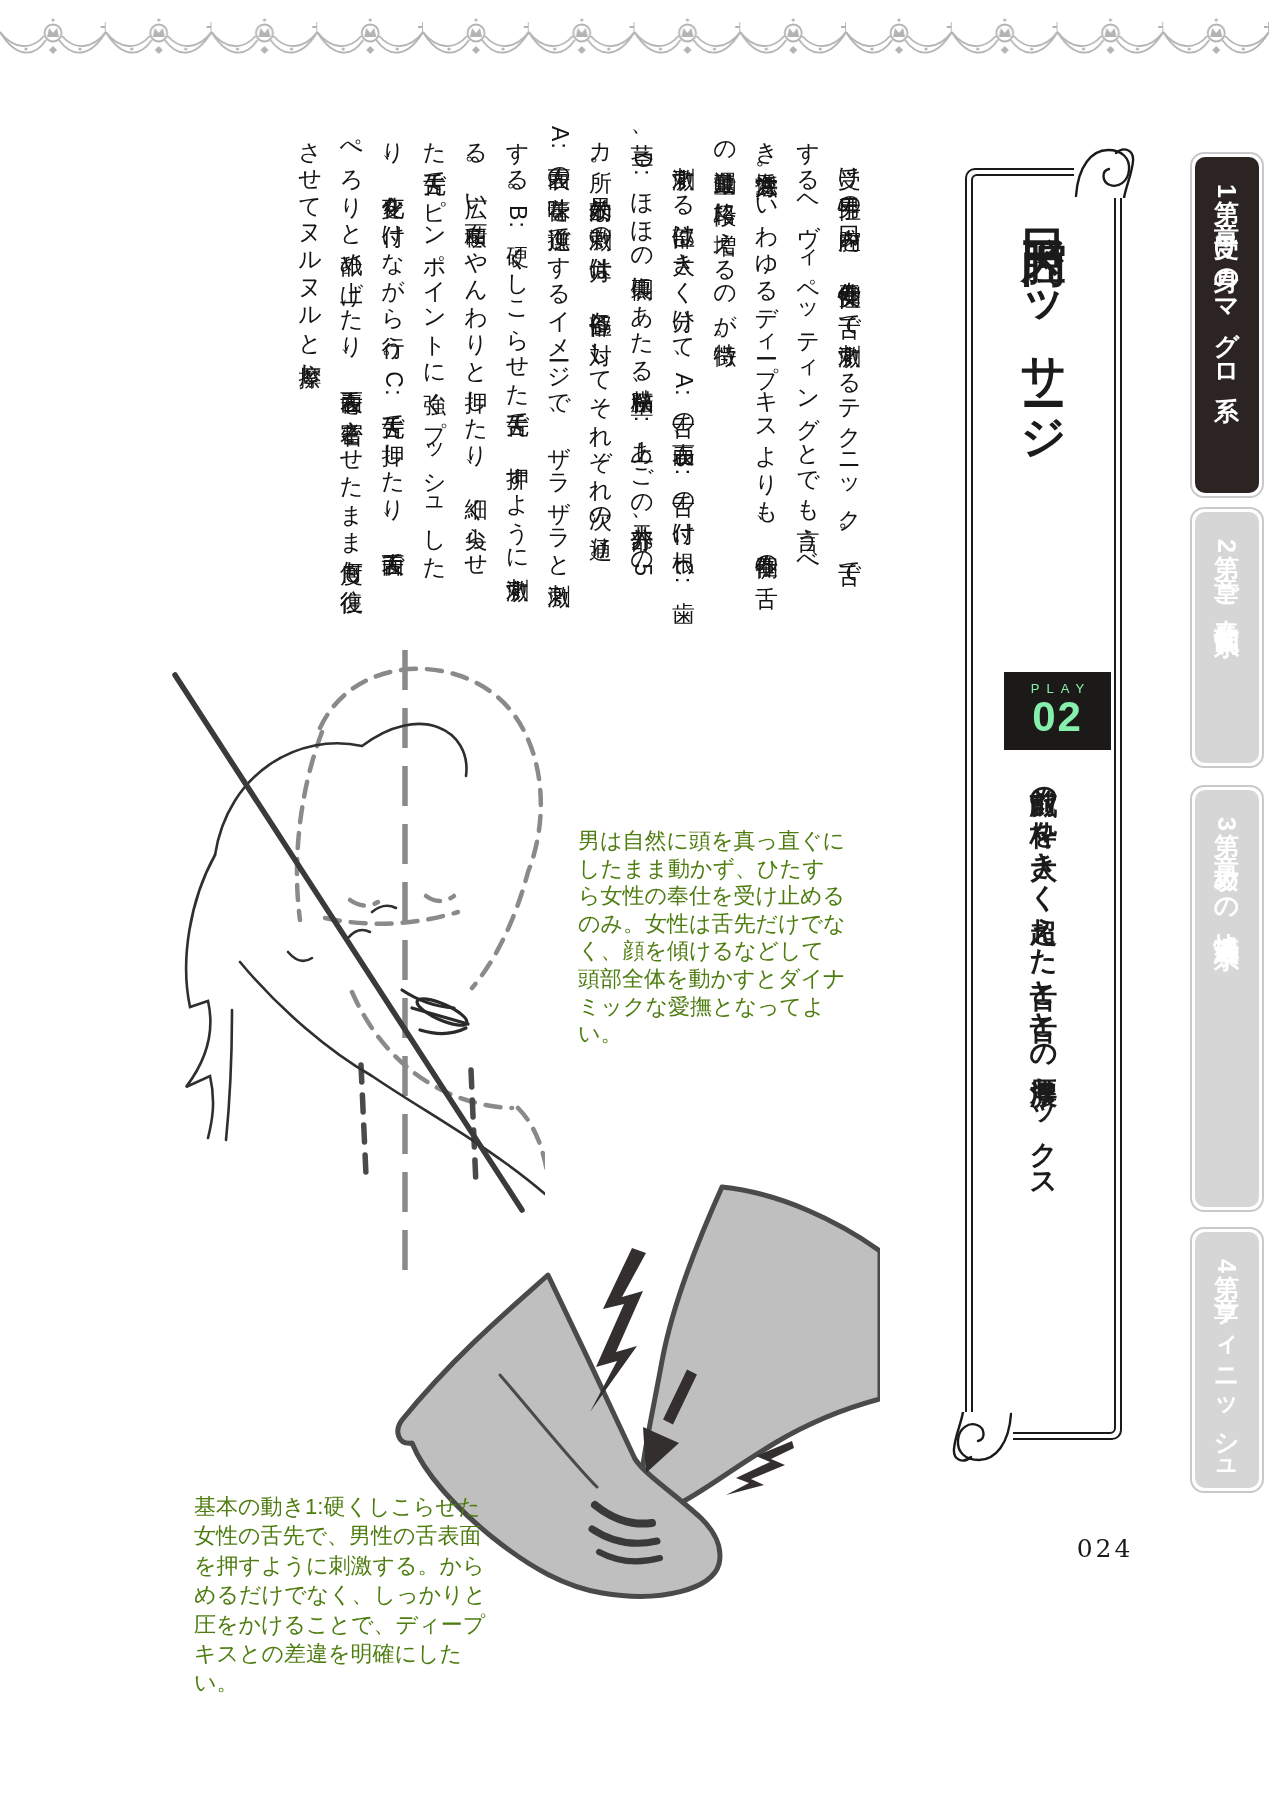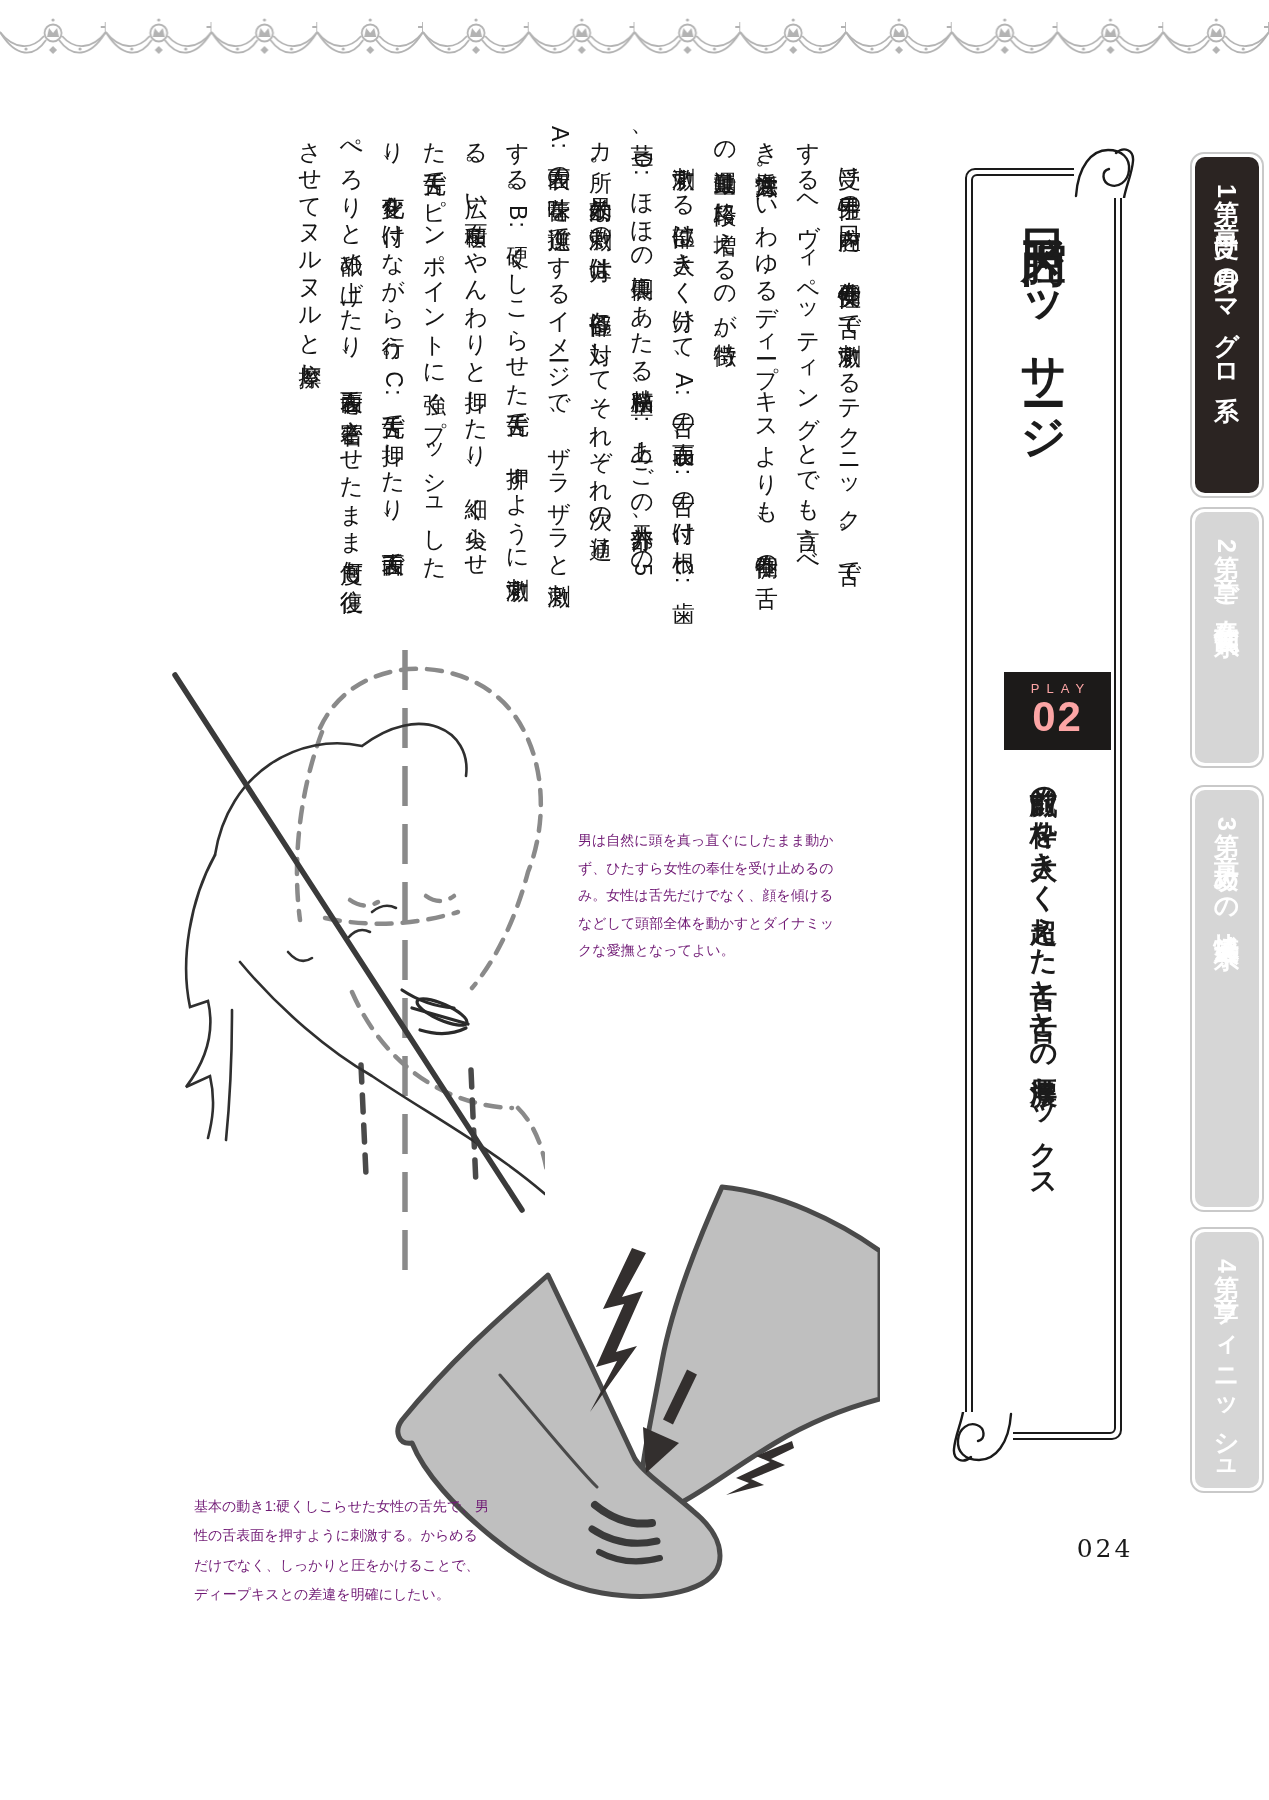--- a/index.html
+++ b/index.html
@@ -13,21 +13,21 @@
   .lace{position:absolute;left:0;top:16px;width:1269px;height:48px;}
 
   
   .bodytext{
     position:absolute;left:122px;top:126px;width:748px;height:466px;
     font-size:23px;line-height:41.5px;letter-spacing:1.2px;color:#151515;
   }
   .bodytext p{margin:0;text-indent:1em;}
 
   
-  .caption{position:absolute;font-size:14px;color:#701a75;}
+  .caption{position:absolute;font-size:22px;color:#4d7c0f;}
   .caption-face{left:578px;top:827px;width:268px;line-height:27.6px;}
   .caption-tongue{left:155px;top:1492px;width:298px;line-height:29.4px;margin-left:39px;}
 
   
   .illus{position:absolute;}
   .illus-face{left:120px;top:560px;}
   .illus-tongue{left:340px;top:1075px;}
 
   
   .frame{
@@ -39,21 +39,21 @@
   }
   .frame-orn{position:absolute;background:#fff;}
   .frame-orn.top{right:-16px;top:-26px;}
   .frame-orn.bottom{left:-16px;bottom:-28px;transform:rotate(180deg);}
   .frame-title{
     position:absolute;top:26px;left:50%;transform:translateX(-50%);
     font-size:45px;font-weight:600;letter-spacing:5px;color:#1b1b1b;white-space:nowrap;
   }
   .play-badge{
     position:absolute;left:9px;right:9px;top:502px;height:78px;background:#1c1a19;
-    display:flex;flex-direction:column;align-items:center;justify-content:center;color:#fca5a5;margin-left:28px;
+    display:flex;flex-direction:column;align-items:center;justify-content:center;color:#86efac;margin-left:28px;
   }
   .play-label{font-size:13px;letter-spacing:7px;padding-left:7px;line-height:1;}
   .play-number{font-size:42px;font-weight:bold;line-height:1.05;letter-spacing:2px;}
   .frame-subtitle{
     position:absolute;top:597px;left:50%;transform:translateX(-50%);
     font-size:27.5px;font-weight:bold;letter-spacing:0.5px;color:#1b1b1b;white-space:nowrap;
   }
 
   
   .tab{

